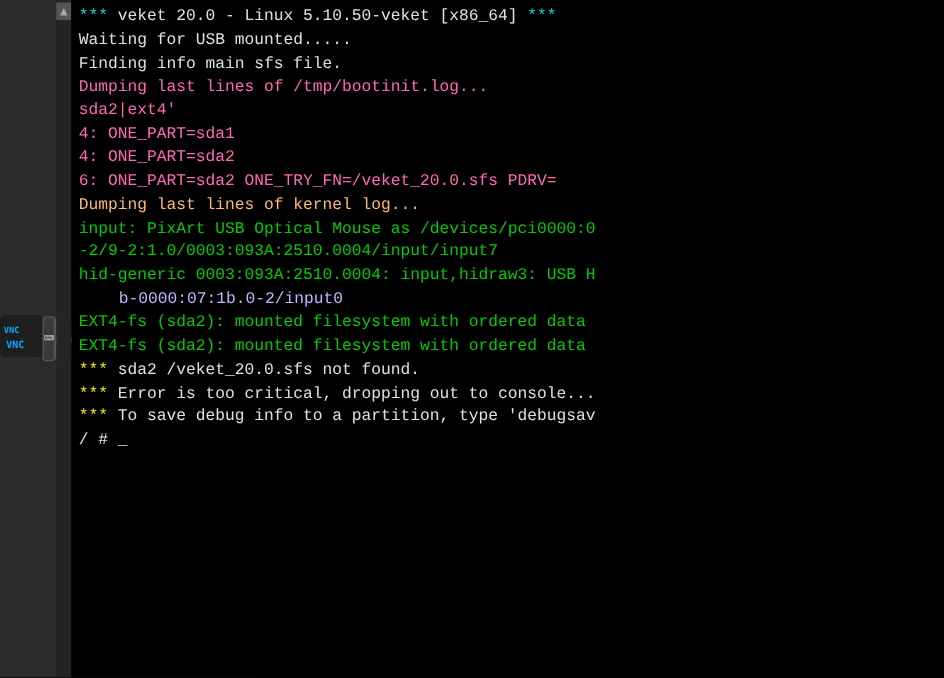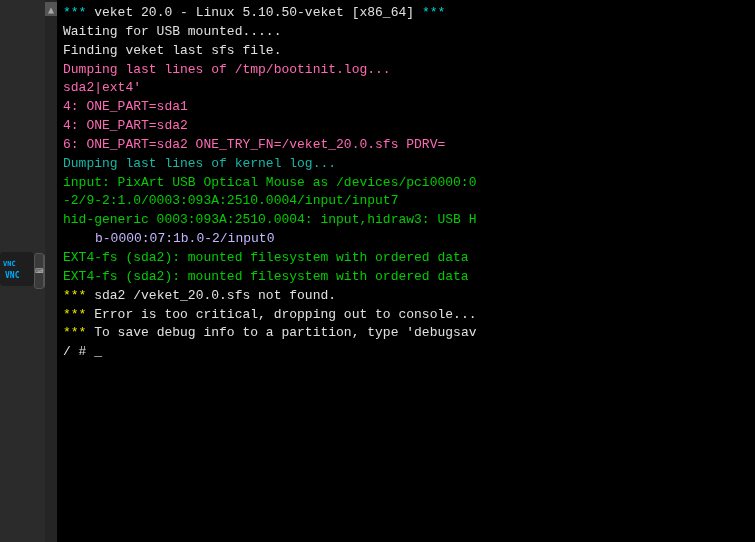--- a/index.html
+++ b/index.html
@@ -126,27 +126,27 @@
   </div>
 </div>
 
 <div class="scroll-area">
   <div class="scroll-arrow">▲</div>
 </div>
 
 <div class="terminal">
   <pre id="terminal-pre"><span><span style="color: rgb(0, 216, 216);">*** </span><span style="color: rgb(224, 224, 224);">veket 20.0 - Linux 5.10.50-veket [x86_64]</span><span style="color: rgb(0, 216, 216);"> ***</span></span>
 <span><span style="color: rgb(224, 224, 224);">Waiting for USB mounted.....</span></span>
-<span><span style="color: rgb(224, 224, 224);">Finding veket last sfs file.</span></span>
+<span><span style="color: rgb(224, 224, 224);">Finding info main sfs file.</span></span>
 <span><span style="color: rgb(255, 105, 180);">Dumping last lines of /tmp/bootinit.log...</span></span>
 <span><span style="color: rgb(255, 105, 180);">sda2|ext4'</span></span>
 <span><span style="color: rgb(255, 105, 180);">4: ONE_PART=sda1</span></span>
 <span><span style="color: rgb(255, 105, 180);">4: ONE_PART=sda2</span></span>
 <span><span style="color: rgb(255, 105, 180);">6: ONE_PART=sda2 ONE_TRY_FN=/veket_20.0.sfs PDRV=</span></span>
-<span><span style="color: #14b8a6; margin-top: 46px;">Dumping last lines of kernel log...</span></span>
+<span><span style="color: #fdba74; margin-top: 46px;">Dumping last lines of kernel log...</span></span>
 <span><span style="color: rgb(0, 204, 0);">input: PixArt USB Optical Mouse as /devices/pci0000:0</span></span>
 <span><span style="color: rgb(0, 204, 0);">-2/9-2:1.0/0003:093A:2510.0004/input/input7</span></span>
 <span><span style="color: rgb(0, 204, 0);">hid-generic 0003:093A:2510.0004: input,hidraw3: USB H</span></span>
 <span><span style="color: #c4b5fd; margin-left: 32px;">b-0000:07:1b.0-2/input0</span></span>
 <span><span style="color: rgb(0, 204, 0);">EXT4-fs (sda2): mounted filesystem with ordered data</span></span>
 <span><span style="color: rgb(0, 204, 0);">EXT4-fs (sda2): mounted filesystem with ordered data</span></span>
 <span><span style="color: rgb(232, 232, 0);">*** </span><span style="color: rgb(224, 224, 224);">sda2 /veket_20.0.sfs not found.</span></span>
 <span><span style="color: rgb(232, 232, 0);">*** </span><span style="color: rgb(224, 224, 224);">Error is too critical, dropping out to console...</span></span>
 <span><span style="color: rgb(232, 232, 0);">*** </span><span style="color: rgb(224, 224, 224);">To save debug info to a partition, type 'debugsav</span></span>
 <span><span style="color: rgb(224, 224, 224);">/ # _</span></span>

